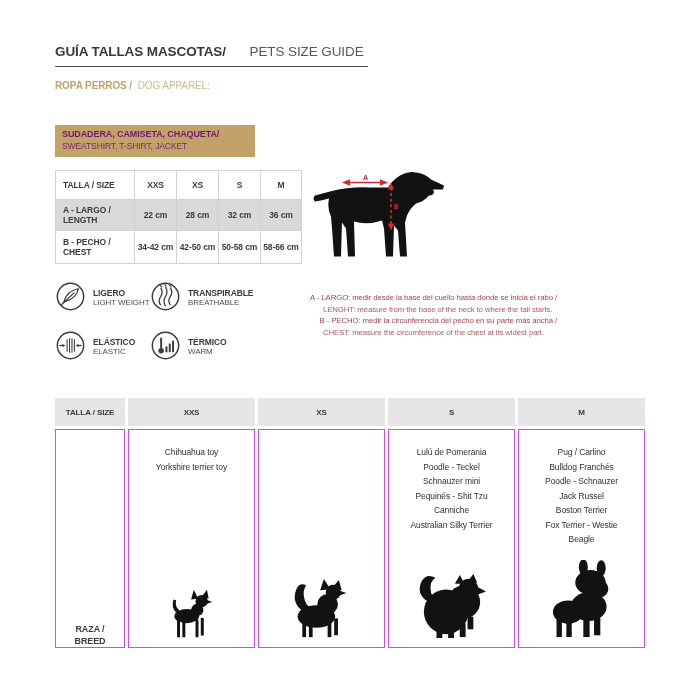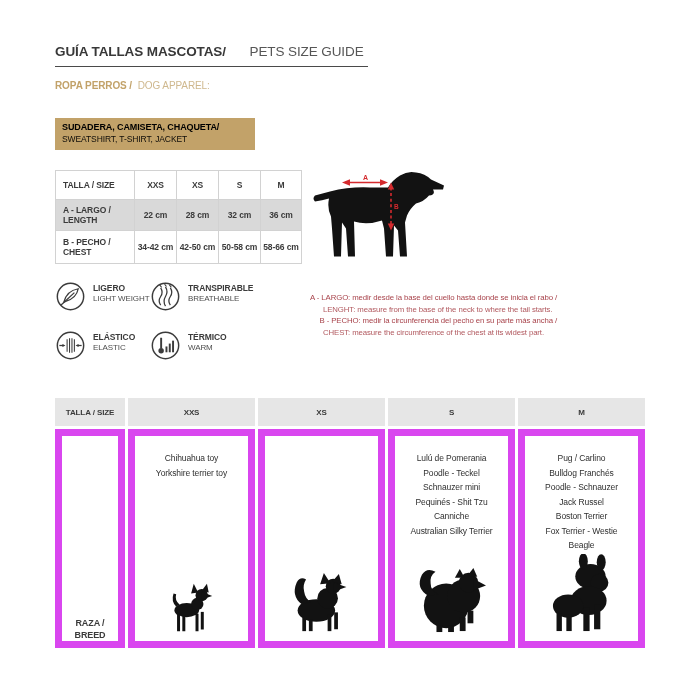--- a/index.html
+++ b/index.html
@@ -9,58 +9,58 @@
   
   .title{position:absolute;left:55px;top:44px;font-size:13.5px;
          border-bottom:1.6px solid #4a4a4a;padding-bottom:7px;padding-right:4px;white-space:nowrap;}
   .title .es{font-weight:700;color:#383838;margin-top:20px;}
   .title .en{font-weight:500;color:#565656;margin-left:20px;}
   .subtitle{position:absolute;left:55px;top:80px;font-size:10px;white-space:nowrap;}
   .subtitle .es{font-weight:700;color:#c2a269;}
   .subtitle .en{font-weight:400;color:#cfb88e;margin-left:3px;}
 
   
-  .banner{position:absolute;left:55px;top:118px;width:186px;background:#c2a269;color:#000000;
+  .banner{position:absolute;left:55px;top:125px;width:186px;background:#c2a269;color:#701a75;
           padding:4px 7px 5px 7px;line-height:11.5px;}
   .banner .l1{font-size:9px;font-weight:700;}
   .banner .l2{font-size:8.5px;font-weight:400;opacity:.93;}
 
   
   .size-table{position:absolute;left:55px;top:170px;width:246px;border-collapse:collapse;table-layout:fixed;}
   .size-table td{border:1px solid #d2d2d2;font-size:8.5px;font-weight:700;color:#3b3b3b;
                  text-align:center;vertical-align:middle;padding:0;}
   .size-table td.lbl{text-align:left;padding-left:7px;}
   .size-table tr.hd td{height:28px;background:#fff;}
   .size-table tr.ra td{height:30px;background:#d9d9d9;}
   .size-table tr.rb td{height:32px;background:#fff;}
 
   
   .diagram{position:absolute;left:312px;top:168px;width:140px;height:100px;}
 
   
   .features{position:absolute;left:55px;top:281px;width:210px;display:grid;
             grid-template-columns:95px 115px;grid-row-gap:18px;}
-  .feature{display:flex;align-items:flex-start;}
+  .feature{display:flex;align-items:center;}
   .feature .fic{width:31px;height:31px;flex:none;}
   .feature .ftx{margin-left:7px;padding-top:3px;line-height:9.5px;}
   .feature .fes{font-size:8.5px;font-weight:700;}
   .feature .fen{font-size:8px;font-weight:400;color:#4d4d4d;}
 
   
   .notes{position:absolute;left:310px;top:292px;font-size:7.8px;line-height:11.5px;color:#a8434b;}
   .notes .nt{font-weight:400;white-space:nowrap;text-align:right;}
   .notes .nd{font-weight:400;white-space:nowrap;padding-left:13px;color:#b25a60;}
 
   
   .bt{position:absolute;left:55px;top:398px;width:590px;}
   .bt-header{display:flex;gap:3px;}
   .bt-header .bh{background:#e6e6e6;height:28px;display:flex;align-items:center;justify-content:center;
                  font-size:8px;font-weight:700;color:#3b3b3b;}
   .bt-body{display:flex;gap:3px;margin-top:3px;}
-  .bt-body .bc{background:#fff;border:7px solid #d946ef;height:219px;position:relative;box-sizing:border-box;}
+  .bt-body .bc{background:#fff;border:1px solid #d946ef;height:219px;position:relative;box-sizing:border-box;}
   .c0{width:70px;flex:none;}
   .cN{width:127px;flex:none;}
   .raza-cell{display:flex;align-items:flex-end;justify-content:center;text-align:center;
              font-size:9px;font-weight:700;line-height:12px;}
   .breeds{padding-top:15px;text-align:center;font-size:8.5px;font-weight:500;line-height:14.5px;color:#2f2f2f;}
   .dog{position:absolute;bottom:8px;left:50%;transform:translateX(-50%);}
   svg .ink{fill:#121212;}
 </style>
 </head>
 <body>

